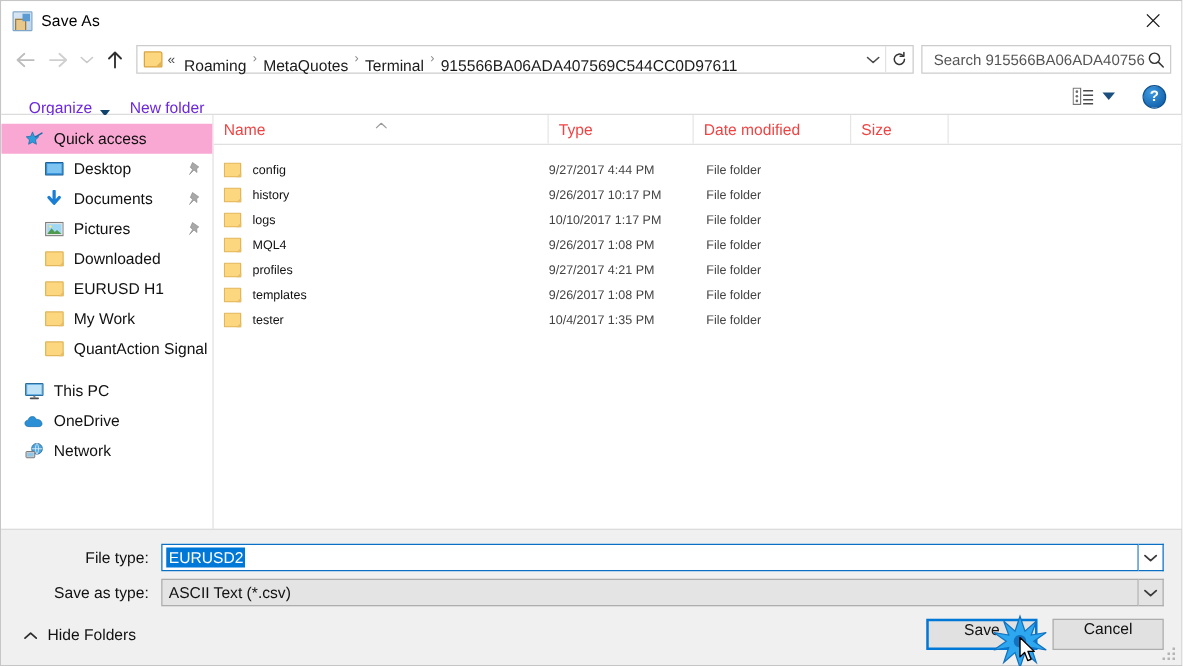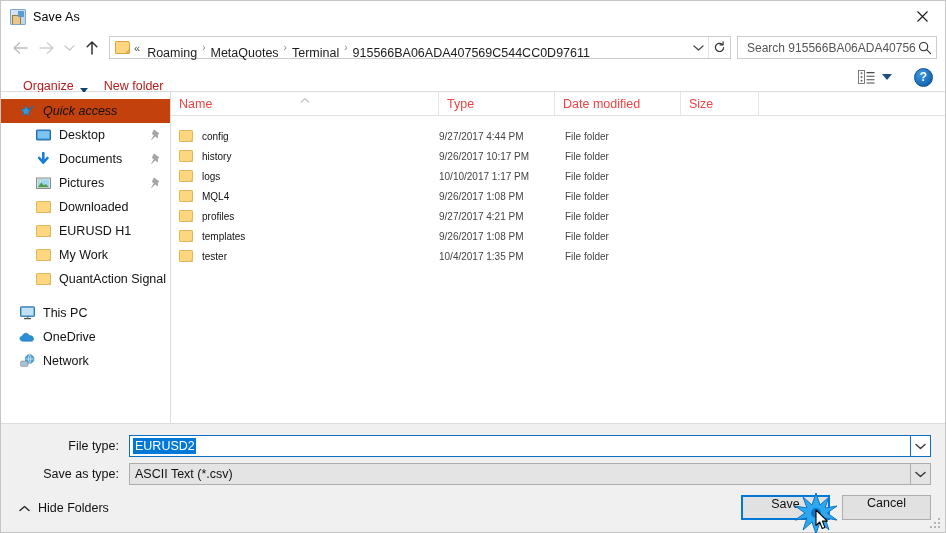--- a/index.html
+++ b/index.html
@@ -131,21 +131,21 @@
 
   
   .toolbar {
     height: 29px; min-height: 29px;
     background: #ffffff;
     border-bottom: 1px solid #dcdcdc;
     display: flex; align-items: center;
     padding: 0 8px 0 14px;
   }
   .tb-item {
-    font-size: 12.5px; color: #b91c1c;
+    font-size: 12.5px; color: #6d28d9;
     padding: 3px 8px; cursor: default;
     display: flex; align-items: flex-end; gap: 6px; margin-top: 17px;
   }
   .tb-caret {
     width: 0; height: 0;
     border-left: 4px solid transparent;
     border-right: 4px solid transparent;
     border-top: 5px solid #12436b;
   }
   .tb-spacer { flex: 1; }
@@ -177,21 +177,21 @@
   .nav-item {
     height: 24px;
     display: flex; align-items: center;
     padding-left: 18px; padding-right: 6px;
     font-size: 12.5px; color: #111;
     cursor: default; position: relative;
     white-space: nowrap;
   }
   .nav-item.root { padding-left: 18px; }
   .nav-item.child { padding-left: 34px; }
-  .nav-item.selected { background: #c2410c; font-style: italic; }
+  .nav-item.selected { background: #f9a8d4; }
   .nav-ico {
     width: 16px; height: 16px; margin-right: 8px;
     flex: none; position: relative;
     display: flex; align-items: center; justify-content: center;
   }
   .pin {
     position: absolute; right: 10px; top: 50%;
     transform: translateY(-50%);
     width: 10px; height: 12px;
   }

